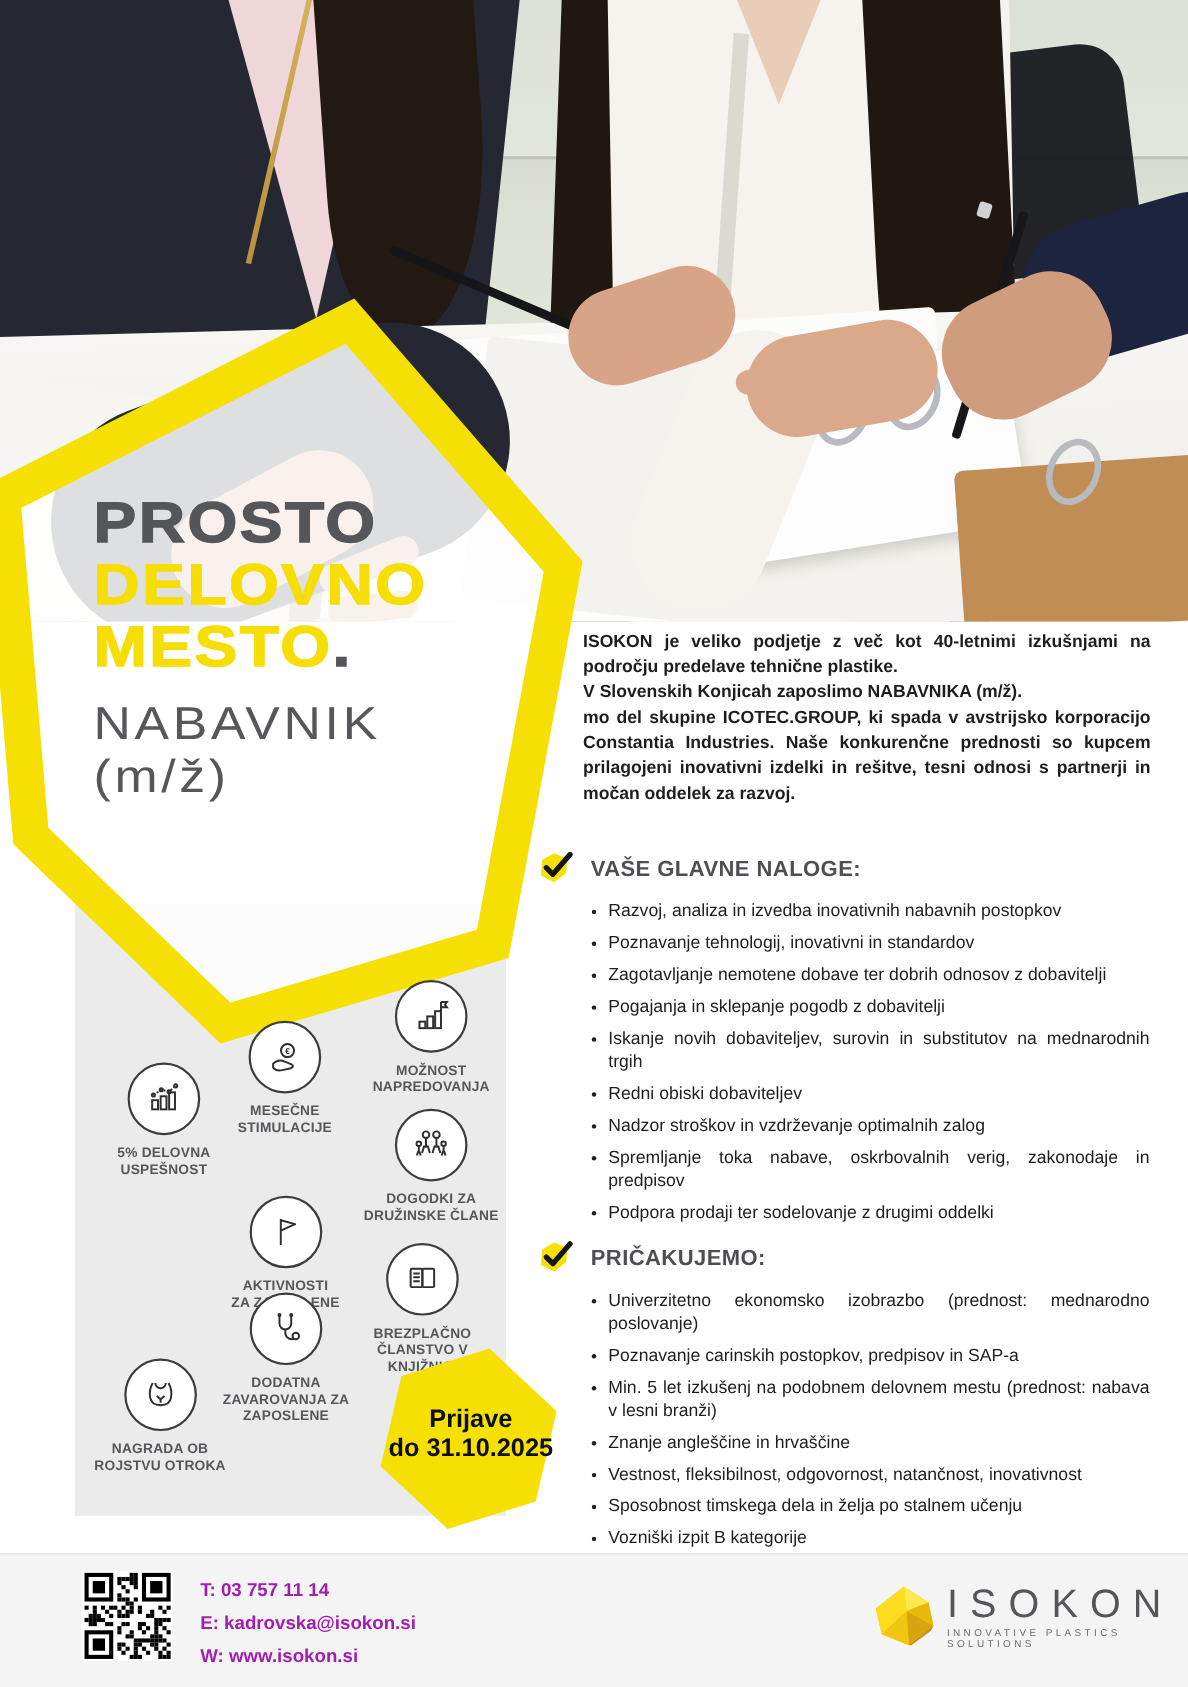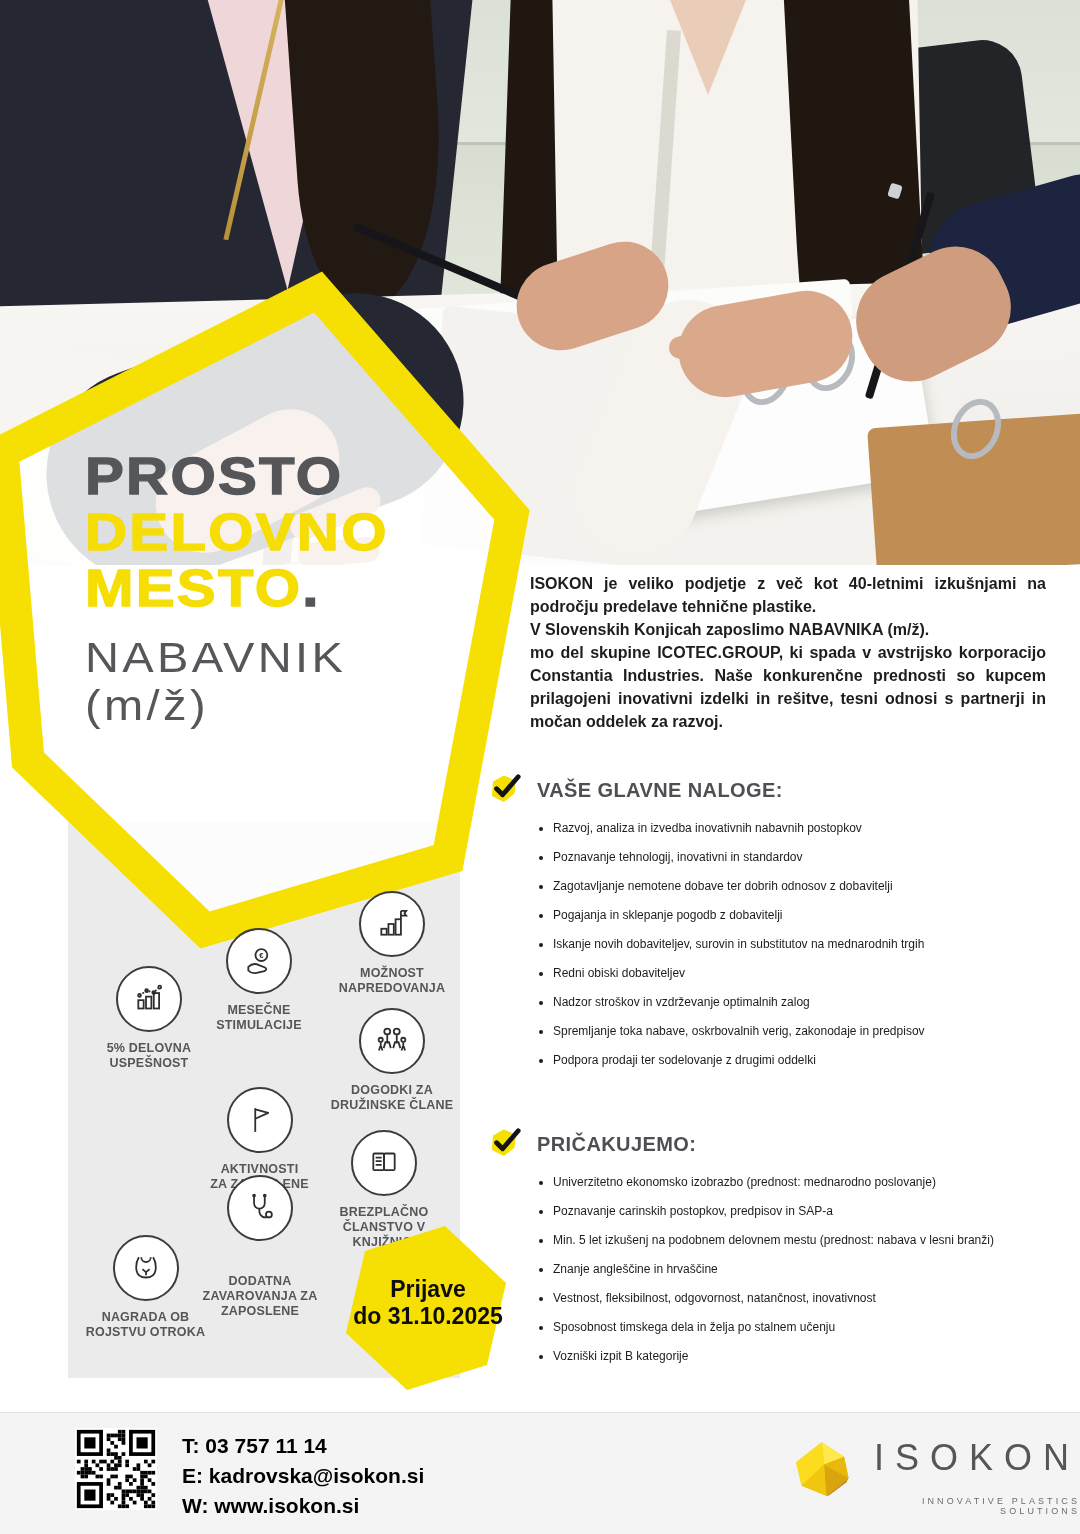--- a/index.html
+++ b/index.html
@@ -69,54 +69,54 @@
 
   
   .intro{left:530px;top:572px;width:516px;font-size:16px;font-weight:700;line-height:23px;color:#1d1d1b;
          text-align:justify;}
   .intro p{margin:0;}
   .section{width:560px;}
   .sec-head{display:flex;align-items:center;gap:14px;}
   .sec-head h2{margin:0;font-size:20px;font-weight:700;color:#4e4f53;letter-spacing:.4px;}
   .check{width:36px;height:36px;flex:0 0 36px;}
   ul.bullets{margin:10px 0 0 0;padding-left:66px;list-style:disc;color:#1d1d1b;}
-  ul.bullets li{font-size:12px;line-height:21px;margin-bottom:8px;text-align:justify;padding-right:2px;}
+  ul.bullets li{font-size:16px;line-height:21px;margin-bottom:8px;text-align:justify;padding-right:2px;}
   .sec-tasks{left:487px;top:772px;}
   .sec-expect{left:487px;top:1126px;}
 
   
   .benefit{position:absolute;display:flex;flex-direction:column;align-items:center;}
   .icon-circle{width:62px;height:62px;border:2.5px solid #3c3c3c;border-radius:50%;background:#fff;
                display:flex;align-items:center;justify-content:center;}
   .icon-circle svg{width:38px;height:38px;}
   .benefit-label{margin-top:9px;font-size:12.5px;font-weight:700;color:#55565a;text-align:center;
                  line-height:15px;white-space:pre-line;letter-spacing:.2px;}
   .b1{left:83px;top:966px;width:132px;}
   .b2{left:194px;top:928px;width:130px;}
   .b3{left:322px;top:891px;width:140px;}
   .b4{left:316px;top:1008px;width:152px;}
   .b5{left:192px;top:1087px;width:135px;}
   .b6{left:76px;top:1108px;width:140px;}
   .b7{left:318px;top:1130px;width:132px;}
-  .b8{left:185px;top:1175px;width:150px;gap:24px;}
+  .b8{left:185px;top:1175px;width:150px;}
   .b9{left:73px;top:1235px;width:145px;}
 
   
   .apply-hex-svg{left:330px;top:1210px;width:200px;height:200px;}
   .apply-text{left:338px;top:1276px;width:180px;text-align:center;font-size:23px;font-weight:700;
               color:#0d0d0d;line-height:27px;white-space:pre-line;}
 
   
   .footer{left:0;top:1412px;width:1080px;height:122px;background:#f4f4f4;border-top:1px solid #e2e2e2;}
   .qr{left:75px;top:1427px;width:82px;height:82px;background:#fff;}
-  .contacts{left:182px;top:1430px;font-size:21px;font-weight:700;color:#000000;line-height:30px;}
+  .contacts{left:182px;top:1430px;font-size:17px;font-weight:700;color:#a21caf;line-height:30px;}
   .logo{left:795px;top:1438px;display:flex;align-items:flex-start;gap:10px;}
   .gem{width:62px;height:60px;}
   .logo-text{font-size:36px;font-weight:400;letter-spacing:11px;color:#55565a;line-height:38px;}
-  .logo-sub{font-size:9px;font-weight:400;letter-spacing:3.1px;color:#6b6c70;margin-top:19px;}
+  .logo-sub{font-size:9px;font-weight:400;letter-spacing:3.1px;color:#6b6c70;margin-top:2px;}
 </style>
 </head>
 <body>
 
 <div class="poster">
 
   <div class="photo">
     <div class="window-band"></div>
     <div class="window-post"></div>
     <div class="chair"></div>
@@ -457,21 +457,21 @@
         <rect x="63" y="9.545454545454547" width="11.454545454545455" height="11.454545454545455" fill="#000"></rect>
         <rect x="1.9090909090909092" y="55.36363636363636" width="26.727272727272727" height="26.727272727272727" fill="#000"></rect>
         <rect x="5.7272727272727275" y="59.18181818181818" width="19.090909090909093" height="19.090909090909093" fill="#fff"></rect>
         <rect x="9.545454545454547" y="63" width="11.454545454545455" height="11.454545454545455" fill="#000"></rect>
       </svg>
     <div class="abs contacts" style="left:182px;top:18px;">
       <div>T: 03 757 11 14</div>
       <div>E: kadrovska@isokon.si</div>
       <div>W: www.isokon.si</div>
     </div>
-    <div class="abs logo" style="left:795px;top:26px;text-align:right;">
+    <div class="abs logo" style="left:795px;top:26px;">
       <svg class="gem" viewBox="0 0 100 100">
         <polygon points="48,2 88,28 96,66 56,98 12,80 2,38" fill="#F3CE0A"></polygon>
         <polygon points="48,2 88,28 52,42" fill="#FFE94D"></polygon>
         <polygon points="48,2 52,42 12,80 2,38" fill="#FBDC1E"></polygon>
         <polygon points="88,28 96,66 52,42" fill="#E8B90C"></polygon>
         <polygon points="52,42 96,66 56,98" fill="#D9A50E"></polygon>
         <polygon points="12,80 52,42 56,98" fill="#F0C60F"></polygon>
         <polygon points="56,98 96,66 92,74 60,98" fill="#C88A12"></polygon>
       </svg>
       <div>

